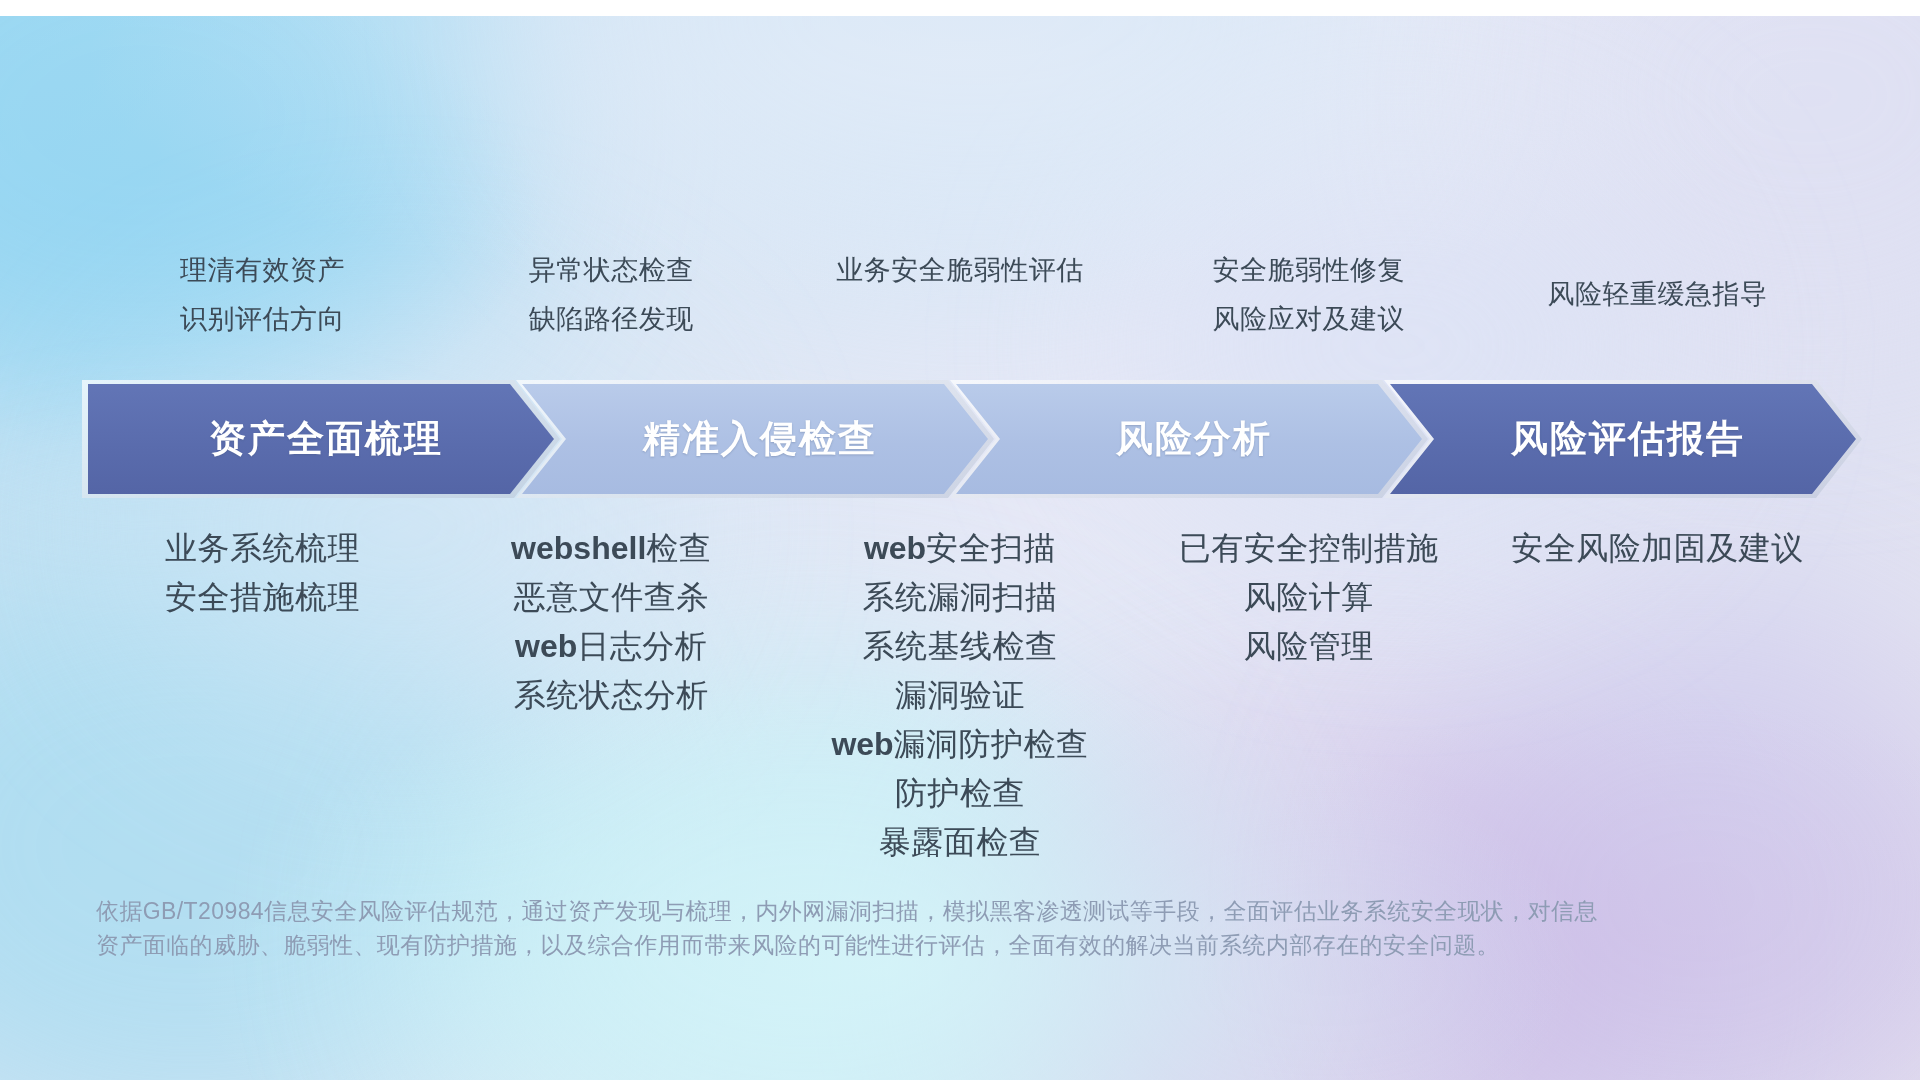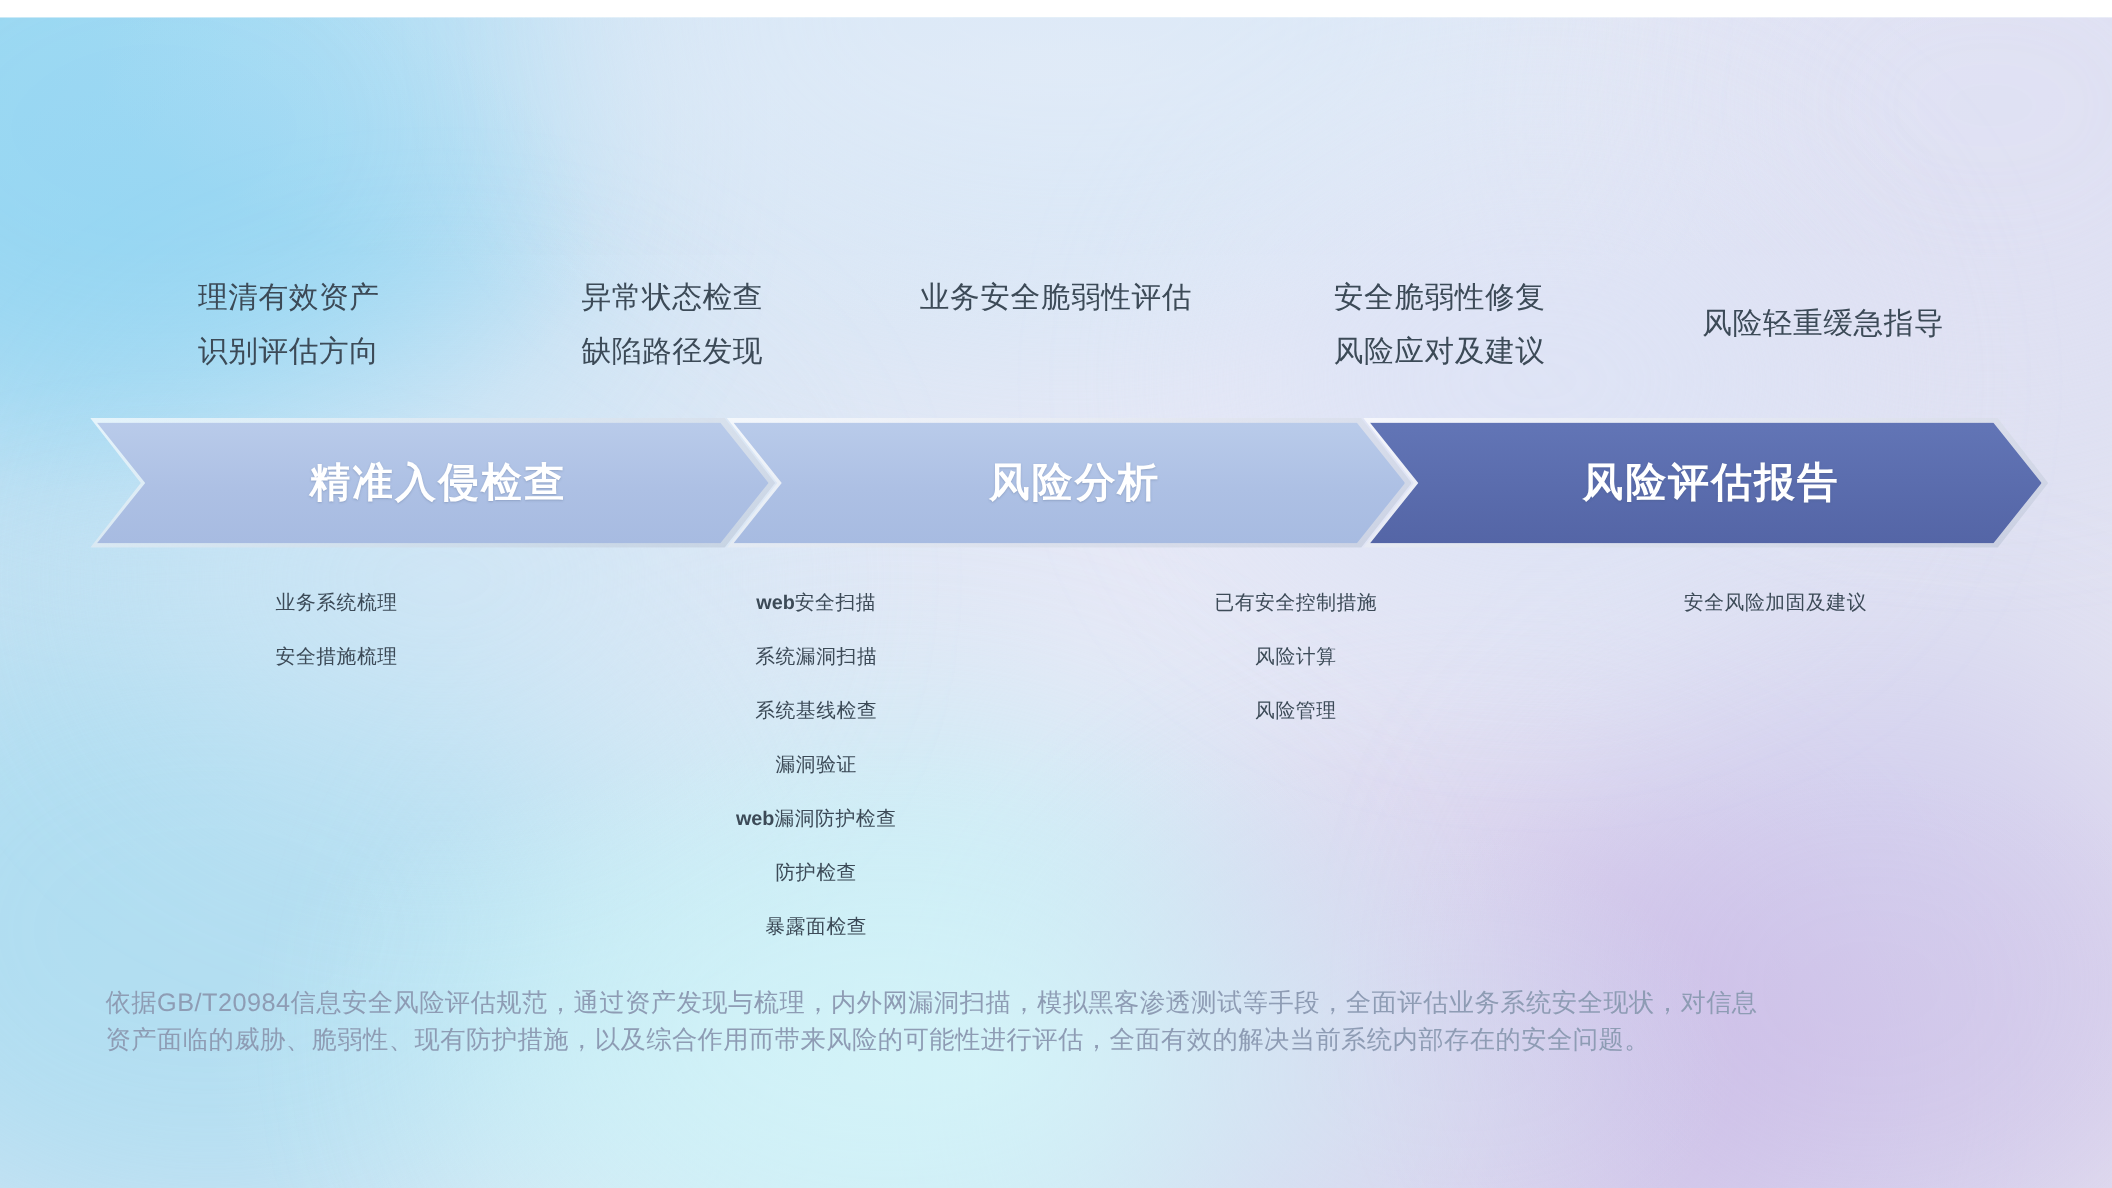--- a/index.html
+++ b/index.html
@@ -137,21 +137,21 @@
     font-size: 37px;
     font-weight: bold;
     letter-spacing: 2px;
     padding-left: 10px;
     text-shadow: 0 1px 2px rgba(70,85,120,.28);
   }
 
   
   #row-bottom { top: 508px; align-items: flex-start; }
   .bot-line {
-    font-size: 18px;
+    font-size: 32px;
     color: #3c4a57;
     line-height: 49px;
     letter-spacing: .5px;
     white-space: nowrap;
     text-align: right;
   }
   .bot-line .lat {
     font-weight: bold;
     letter-spacing: 0;
   }
@@ -205,20 +205,25 @@
         <div class="col">
           <div class="top-line">安全脆弱性修复</div>
           <div class="top-line">风险应对及建议</div>
         </div>
         <div class="col col-mid-pad">
           <div class="top-line">风险轻重缓急指导</div>
         </div>
       </div>
 
     <div id="band">
+        <div class="chev chev-first" style="flex: 1 1 0px;">
+          <div class="chev-edge"></div>
+          <div class="chev-shape" style="background: linear-gradient(rgb(98, 117, 182) 0%, rgb(90, 108, 173) 55%, rgb(84, 101, 166) 100%);"></div>
+          <div class="chev-label" style="color: rgb(255, 255, 255);">资产全面梳理</div>
+        </div>
         <div class="chev" style="flex: 1 1 0px;">
           <div class="chev-edge"></div>
           <div class="chev-shape" style="background: linear-gradient(rgb(185, 203, 234) 0%, rgb(173, 192, 228) 55%, rgb(167, 187, 225) 100%);"></div>
           <div class="chev-label" style="color: rgb(255, 255, 255);">精准入侵检查</div>
         </div>
         <div class="chev" style="flex: 1 1 0px;">
           <div class="chev-edge"></div>
           <div class="chev-shape" style="background: linear-gradient(rgb(185, 203, 234) 0%, rgb(173, 192, 228) 55%, rgb(167, 187, 225) 100%);"></div>
           <div class="chev-label" style="color: rgb(255, 255, 255);">风险分析</div>
         </div>
@@ -226,20 +231,26 @@
           <div class="chev-edge"></div>
           <div class="chev-shape" style="background: linear-gradient(rgb(98, 117, 182) 0%, rgb(90, 108, 173) 55%, rgb(84, 101, 166) 100%);"></div>
           <div class="chev-label" style="color: rgb(255, 255, 255);">风险评估报告</div>
         </div>
       </div>
 
     <div class="row" id="row-bottom">
         <div class="col">
           <div class="bot-line"><span>业务系统梳理</span></div>
           <div class="bot-line"><span>安全措施梳理</span></div>
+        </div>
+        <div class="col">
+          <div class="bot-line"><span class="lat">webshell</span><span>检查</span></div>
+          <div class="bot-line"><span>恶意文件查杀</span></div>
+          <div class="bot-line"><span class="lat">web</span><span>日志分析</span></div>
+          <div class="bot-line"><span>系统状态分析</span></div>
         </div>
         <div class="col">
           <div class="bot-line"><span class="lat">web</span><span>安全扫描</span></div>
           <div class="bot-line"><span>系统漏洞扫描</span></div>
           <div class="bot-line"><span>系统基线检查</span></div>
           <div class="bot-line"><span>漏洞验证</span></div>
           <div class="bot-line"><span class="lat">web</span><span>漏洞防护检查</span></div>
           <div class="bot-line"><span>防护检查</span></div>
           <div class="bot-line"><span>暴露面检查</span></div>
         </div>

